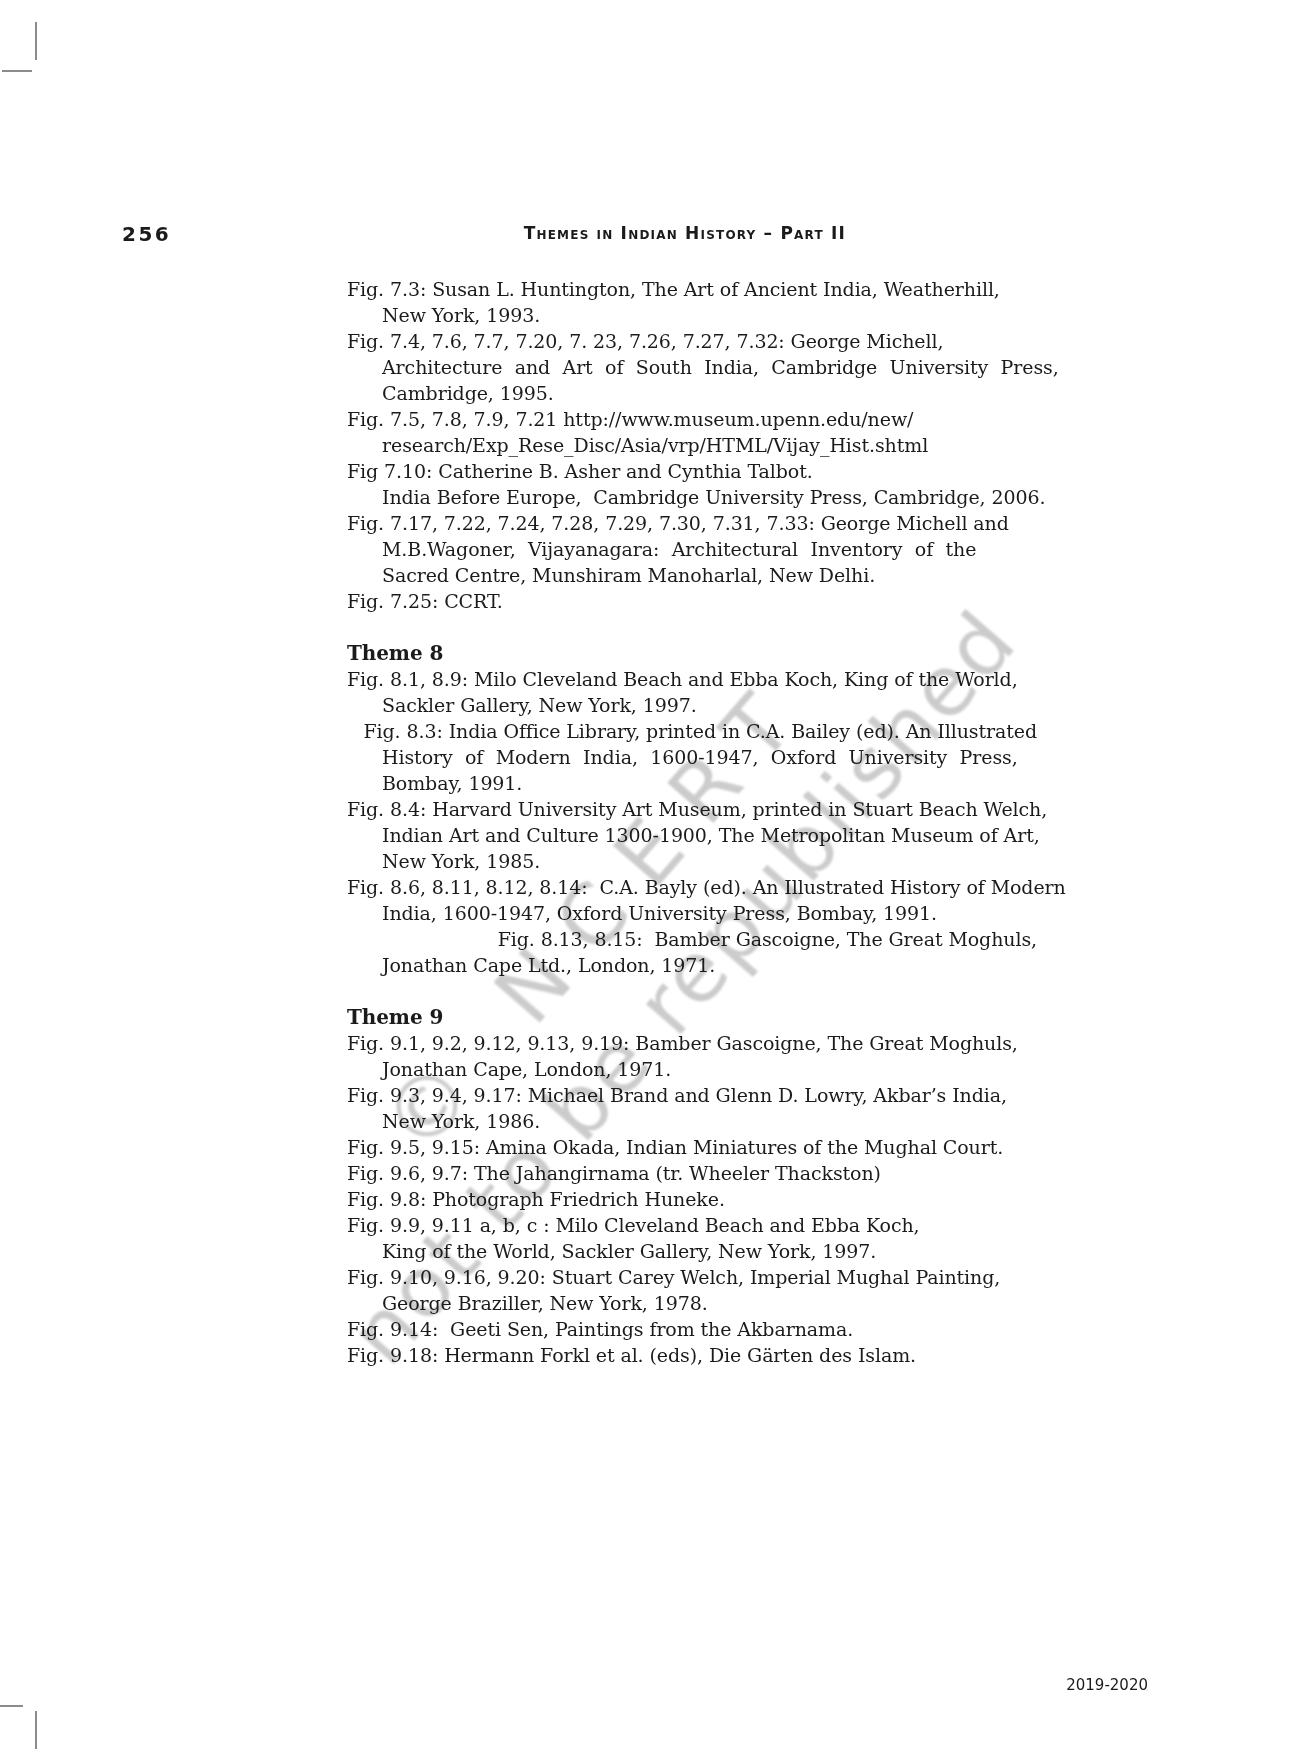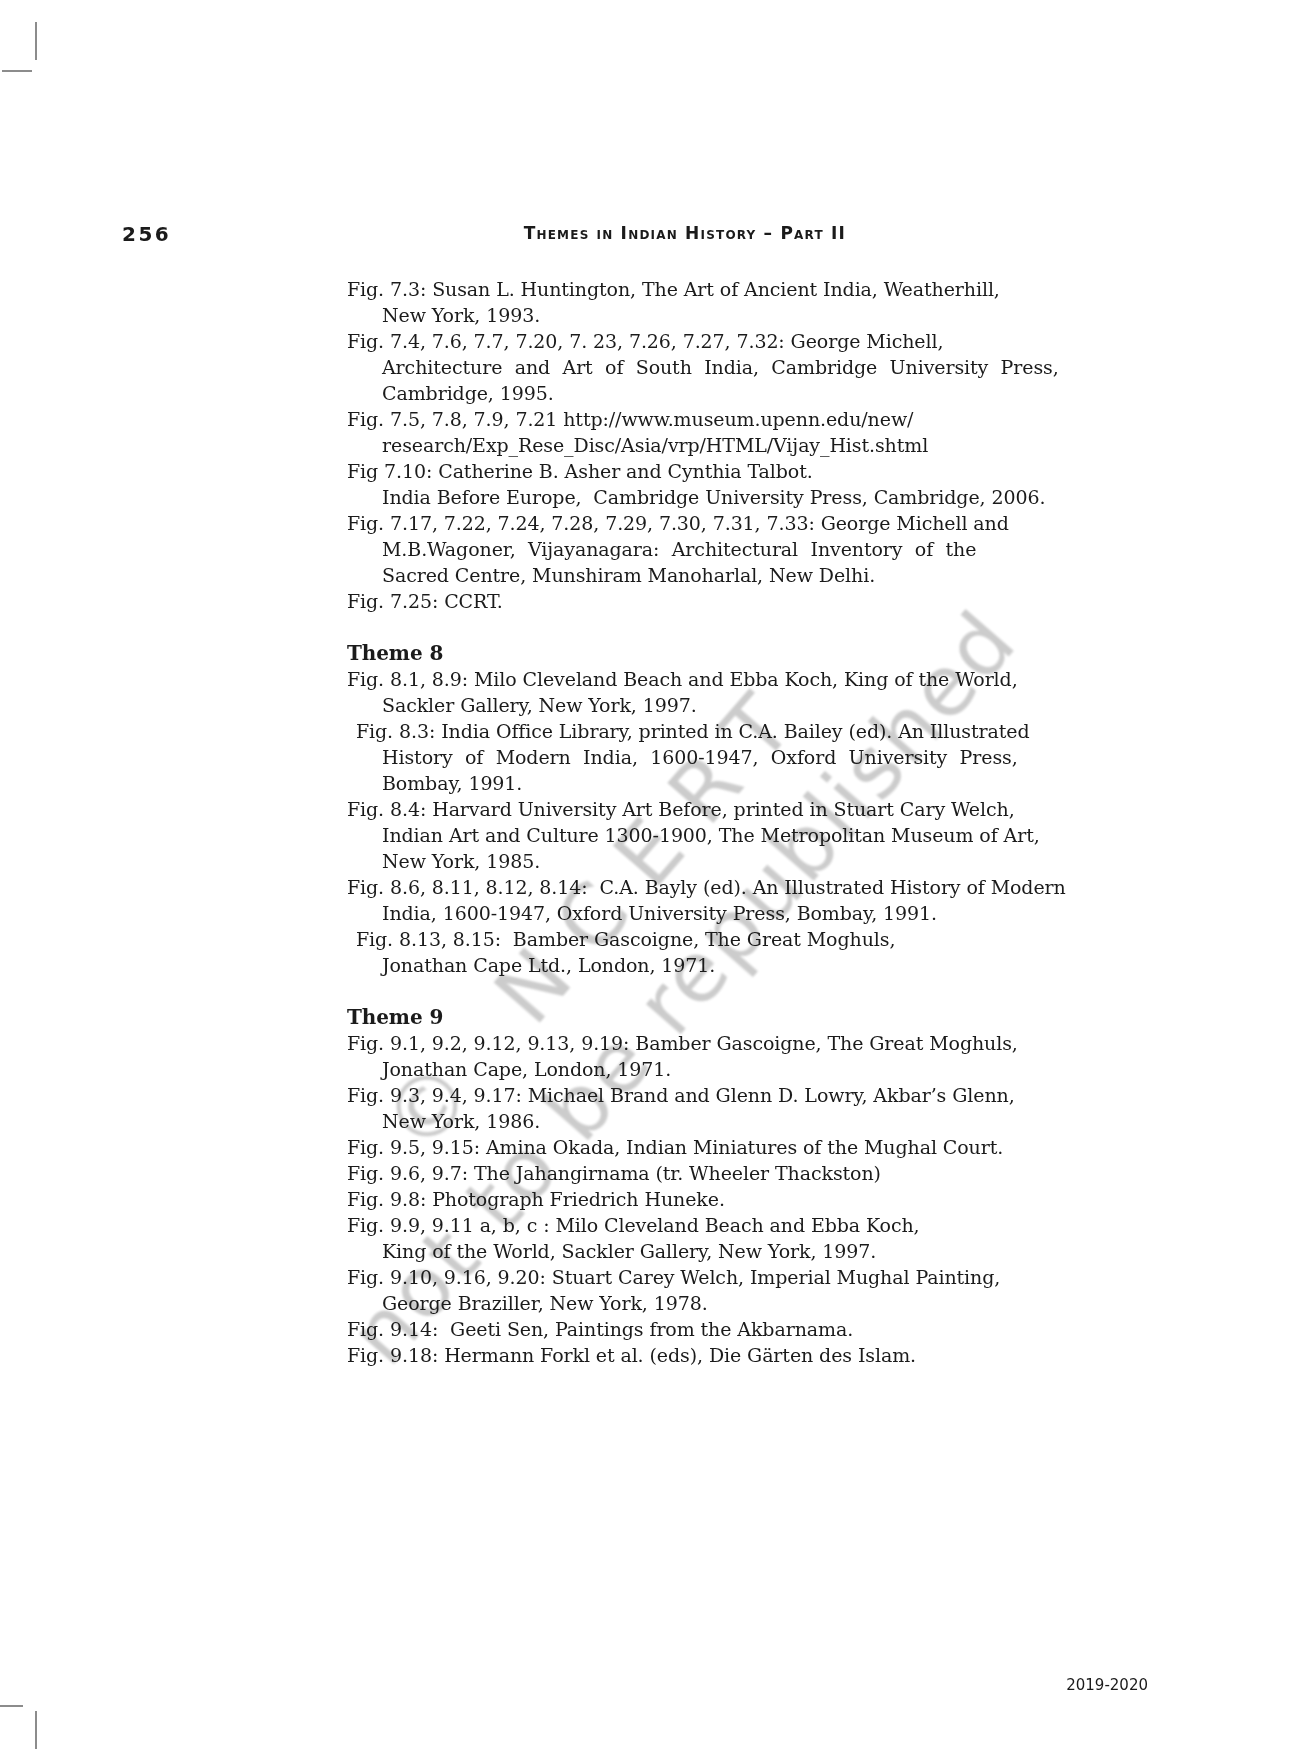--- a/index.html
+++ b/index.html
@@ -34,21 +34,21 @@
     white-space:nowrap;
   }
 
   
   .credits {
     position:absolute; left:347px; top:276px; width:690px; z-index:1;
     font-size:19px; line-height:26px; letter-spacing:-0.1px;
   }
   .line { white-space:pre; }
   .ind1 { padding-left:35px; }
-  .ind2 { padding-left:9px; }
+  .ind2 { padding-left:9px;text-align:right; }
   .spread { word-spacing:0.34em; }
   .it { }
   .theme-heading { font-weight:bold; font-size:20px; margin-top:26px; }
 
   
   .footer {
     position:absolute; left:0; right:0; top:1676px; text-align:right; z-index:1;
     font-family:"DejaVu Sans", sans-serif; font-size:15px; color:#1b1b1b;
   }
 </style>
@@ -87,31 +87,31 @@
       <div class="line ind0"><span>Fig. 7.17, 7.22, 7.24, 7.28, 7.29, 7.30, 7.31, 7.33: George Michell and</span></div>
       <div class="line ind1 spread"><span>M.B.Wagoner, </span><span class="it">Vijayanagara: Architectural Inventory of the</span></div>
       <div class="line ind1"><span class="it">Sacred Centre,</span><span> Munshiram Manoharlal, New Delhi.</span></div>
       <div class="line ind0"><span>Fig. 7.25: CCRT.</span></div>
       <div class="theme-heading">Theme 8</div>
       <div class="line ind0"><span>Fig. 8.1, 8.9: Milo Cleveland Beach and Ebba Koch, </span><span class="it">King of the World,</span></div>
       <div class="line ind1"><span>Sackler Gallery, New York, 1997.</span></div>
       <div class="line ind2"><span>Fig. 8.3: India Office Library, printed in C.A. Bailey (ed). </span><span class="it">An Illustrated</span></div>
       <div class="line ind1 spread"><span class="it">History of Modern India, 1600-1947,</span><span> Oxford University Press,</span></div>
       <div class="line ind1"><span>Bombay, 1991.</span></div>
-      <div class="line ind0"><span>Fig. 8.4: Harvard University Art Before, printed in Stuart Cary Welch,</span></div>
+      <div class="line ind0"><span>Fig. 8.4: Harvard University Art Museum, printed in Stuart Beach Welch,</span></div>
       <div class="line ind1"><span class="it">Indian Art and Culture 1300-1900,</span><span> The Metropolitan Museum of Art,</span></div>
       <div class="line ind1"><span>New York, 1985.</span></div>
       <div class="line ind0"><span>Fig. 8.6, 8.11, 8.12, 8.14:  C.A. Bayly (ed). </span><span class="it">An Illustrated History of Modern</span></div>
       <div class="line ind1"><span class="it">India, 1600-1947,</span><span> Oxford University Press, Bombay, 1991.</span></div>
       <div class="line ind2"><span>Fig. 8.13, 8.15:  Bamber Gascoigne, </span><span class="it">The Great Moghuls</span><span>,</span></div>
       <div class="line ind1"><span>Jonathan Cape Ltd., London, 1971.</span></div>
       <div class="theme-heading">Theme 9</div>
       <div class="line ind0"><span>Fig. 9.1, 9.2, 9.12, 9.13, 9.19: Bamber Gascoigne, </span><span class="it">The Great Moghuls,</span></div>
       <div class="line ind1"><span>Jonathan Cape, London, 1971.</span></div>
-      <div class="line ind0"><span>Fig. 9.3, 9.4, 9.17: Michael Brand and Glenn D. Lowry, </span><span class="it">Akbar’s Glenn,</span></div>
+      <div class="line ind0"><span>Fig. 9.3, 9.4, 9.17: Michael Brand and Glenn D. Lowry, </span><span class="it">Akbar’s India,</span></div>
       <div class="line ind1"><span>New York, 1986.</span></div>
       <div class="line ind0"><span>Fig. 9.5, 9.15: Amina Okada, </span><span class="it">Indian Miniatures of the Mughal Court.</span></div>
       <div class="line ind0"><span>Fig. 9.6, 9.7: </span><span class="it">The Jahangirnama</span><span> (tr. Wheeler Thackston)</span></div>
       <div class="line ind0"><span>Fig. 9.8: Photograph Friedrich Huneke.</span></div>
       <div class="line ind0"><span>Fig. 9.9, 9.11 a, b, c : Milo Cleveland Beach and Ebba Koch,</span></div>
       <div class="line ind1"><span class="it">King of the World,</span><span> Sackler Gallery, New York, 1997.</span></div>
       <div class="line ind0"><span>Fig. 9.10, 9.16, 9.20: Stuart Carey Welch, </span><span class="it">Imperial Mughal Painting,</span></div>
       <div class="line ind1"><span>George Braziller, New York, 1978.</span></div>
       <div class="line ind0"><span>Fig. 9.14:  Geeti Sen, </span><span class="it">Paintings from the Akbarnama.</span></div>
       <div class="line ind0"><span>Fig. 9.18: Hermann Forkl et al. (eds), </span><span class="it">Die Gärten des Islam.</span></div>

